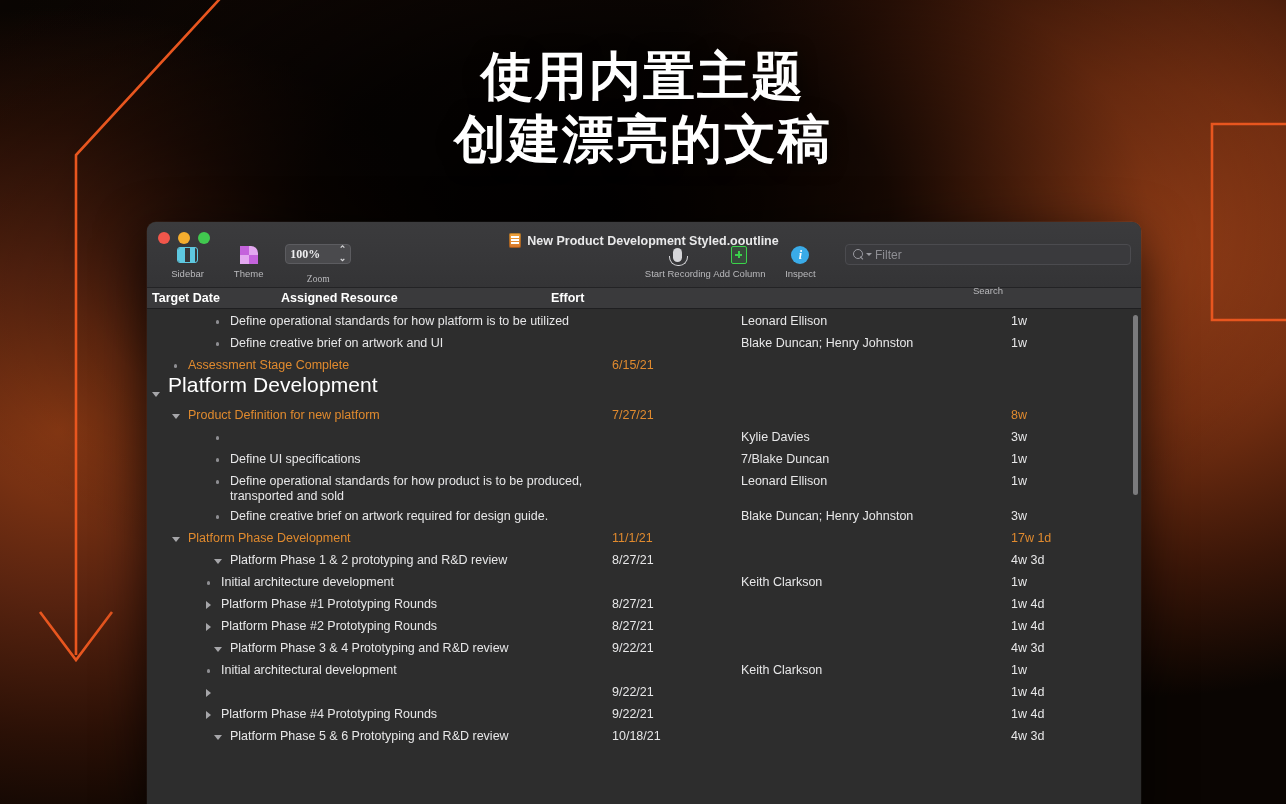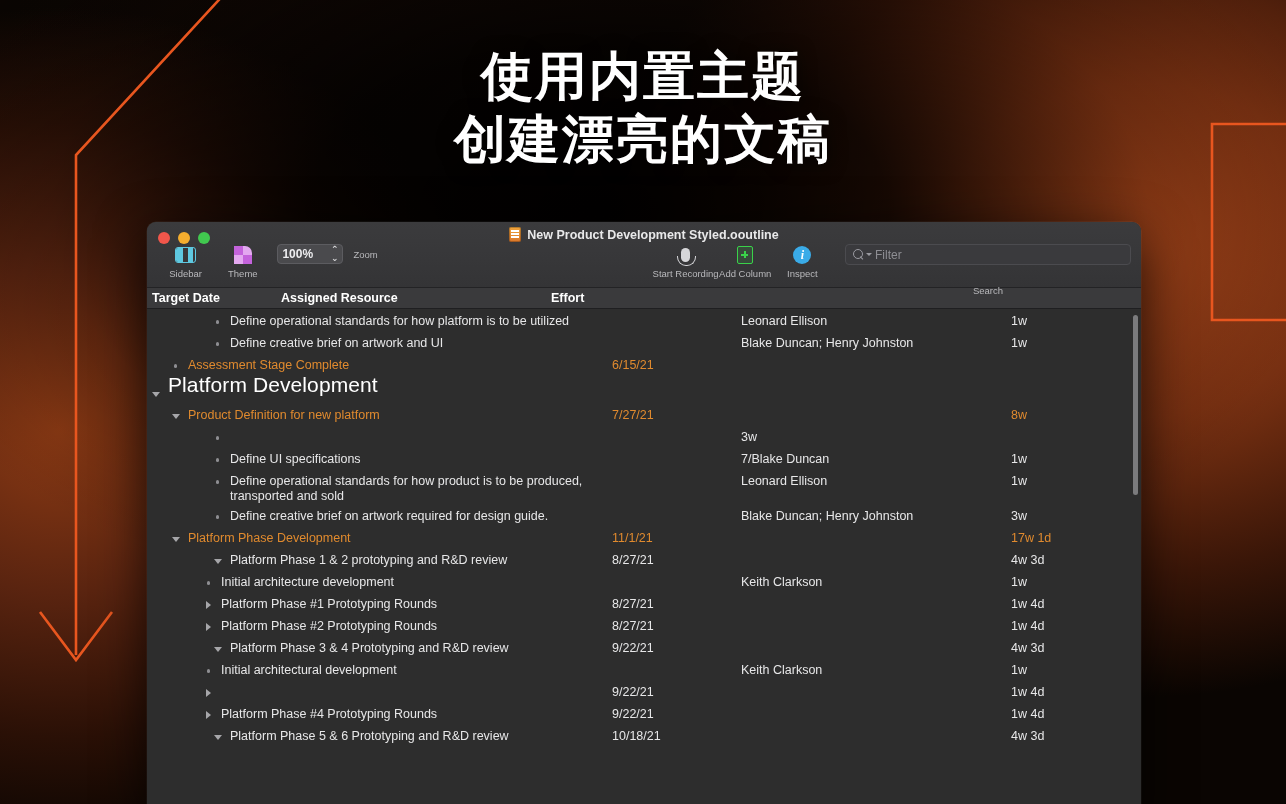--- a/index.html
+++ b/index.html
@@ -64,21 +64,21 @@
     border-bottom: 1px solid #232325;
     position: relative; flex: none;
   }
   #traffic { position: absolute; left: 11px; top: 10px; display: flex; gap: 8px; }
   .light { width: 12px; height: 12px; border-radius: 50%; }
   .light.close { background: #f1564b; }
   .light.min   { background: #f5ad2e; }
   .light.max   { background: #41c84f; }
 
   #doc-title {
-    position: absolute; left: 0; right: 0; top: 5px;
+    position: absolute; left: 0; right: 0; top: 11px;
     text-align: center;
     color: #e9e9ea; font-size: 12.5px; font-weight: bold;
     display: flex; align-items: center; justify-content: center; gap: 6px;
   }
   #doc-icon {
     width: 12px; height: 15px; border-radius: 2px;
     background: linear-gradient(180deg,#f0a53c,#d9762a);
     position: relative; flex: none;
     box-shadow: inset 0 0 0 1px rgba(0,0,0,0.25);
   }
@@ -113,21 +113,21 @@
     width: 18px; height: 18px; position: relative;
   }
   .ico-theme s1, .ico-theme s2, .ico-theme s3 { position: absolute; display: block; }
   .ico-theme s1 { left:0; top:0; width:9px; height:9px; background:#c463dc; }
   .ico-theme s2 { left:9px; top:0; width:9px; height:9px; background:#e3a8f0; border-top-right-radius: 7px; }
   .ico-theme s3 { left:9px; top:9px; width:9px; height:9px; background:#c463dc; }
   .ico-theme s4 { position:absolute; left:0; top:9px; width:9px; height:9px; background:#e3a8f0; display:block; }
 
   #zoom-box {
     margin-left: 6px; margin-top: 1px;
-    display: flex; flex-direction: row; align-items: center; gap: 10px;
+    display: flex; flex-direction: column; align-items: center; gap: 10px; font-family: Liberation Serif, serif;
   }
   #zoom-field {
     width: 66px; height: 20px;
     background: #4a4a4d; border: 0.5px solid #5c5c60; border-radius: 4px;
     display: flex; align-items: center; padding: 0 4px;
     color: #ededef; font-size: 12px; font-weight: bold;
   }
   #zoom-stepper { margin-left: auto; font-size: 9px; color: #d8d8da; line-height: 9px; text-align: center; }
 
   .tb-spacer-1 { width: 300px; }
@@ -414,20 +414,21 @@
           <div class="c-res"></div>
           <div class="c-eff">8w</div>
         </div>
         <div class="row">
           <div class="c-task pad-2">
             <span class="bullet">
               <b></b>
             </span>
           </div>
           <div class="c-date"></div>
+          <div class="c-res">Kylie Davies</div>
           <div class="c-eff">3w</div>
         </div>
         <div class="row">
           <div class="c-task pad-2">
             <span class="bullet">
               <b></b>
             </span>
             <span class="task-text">Define UI specifications</span>
           </div>
           <div class="c-date"></div>

